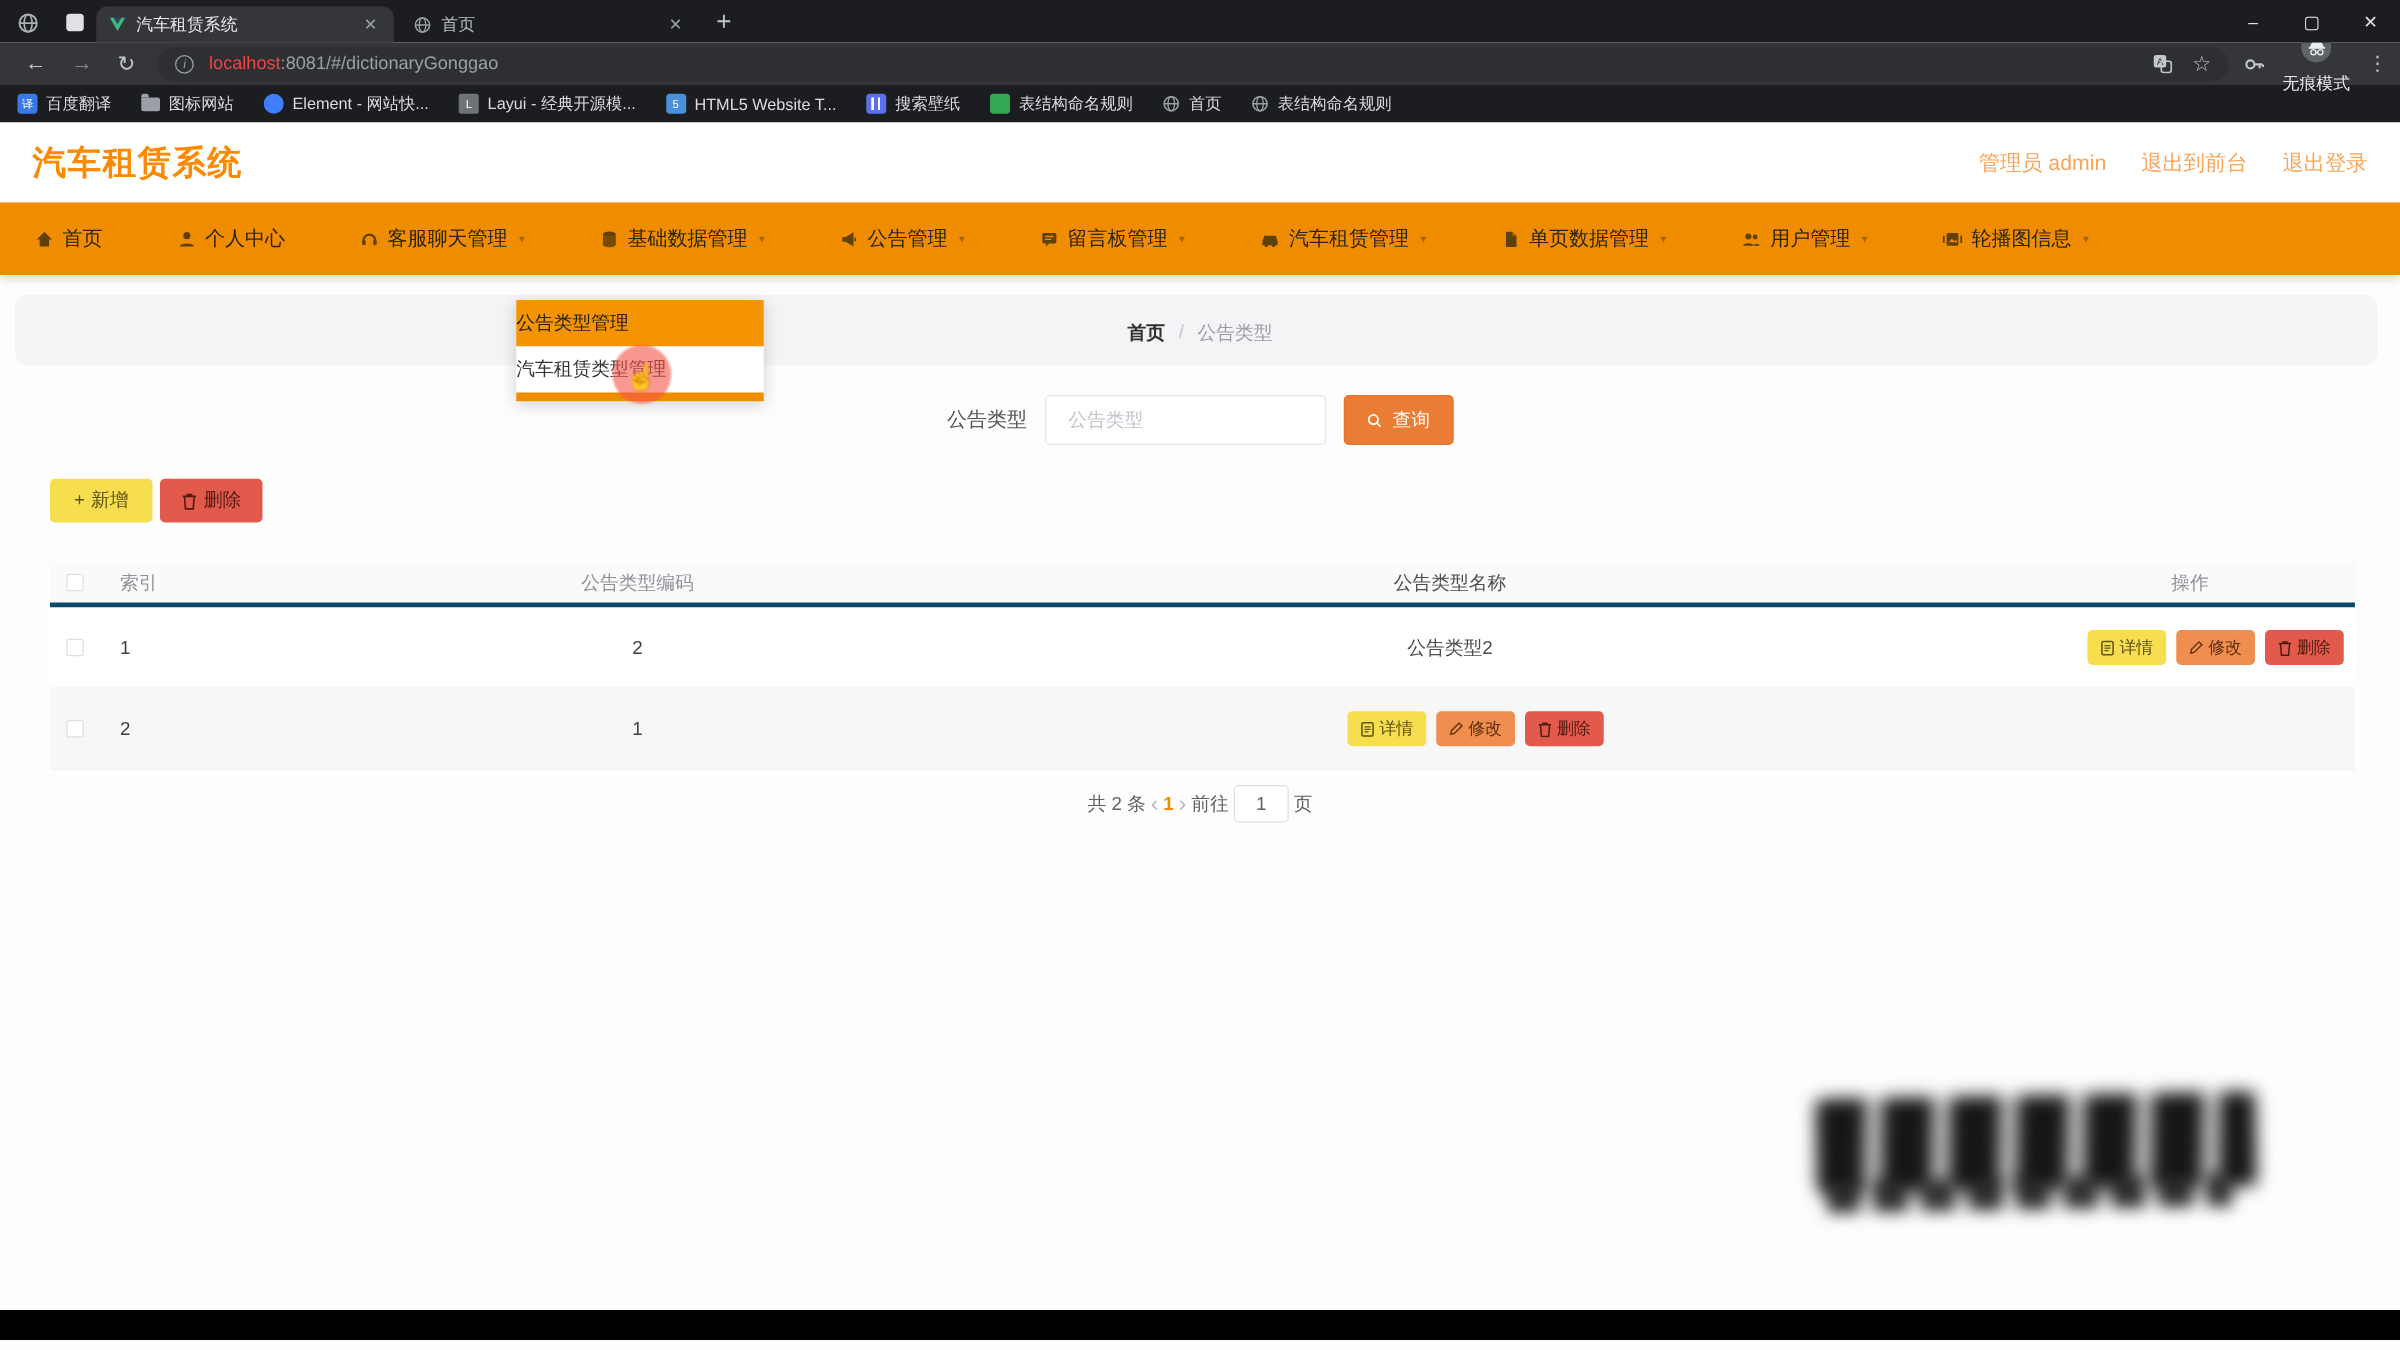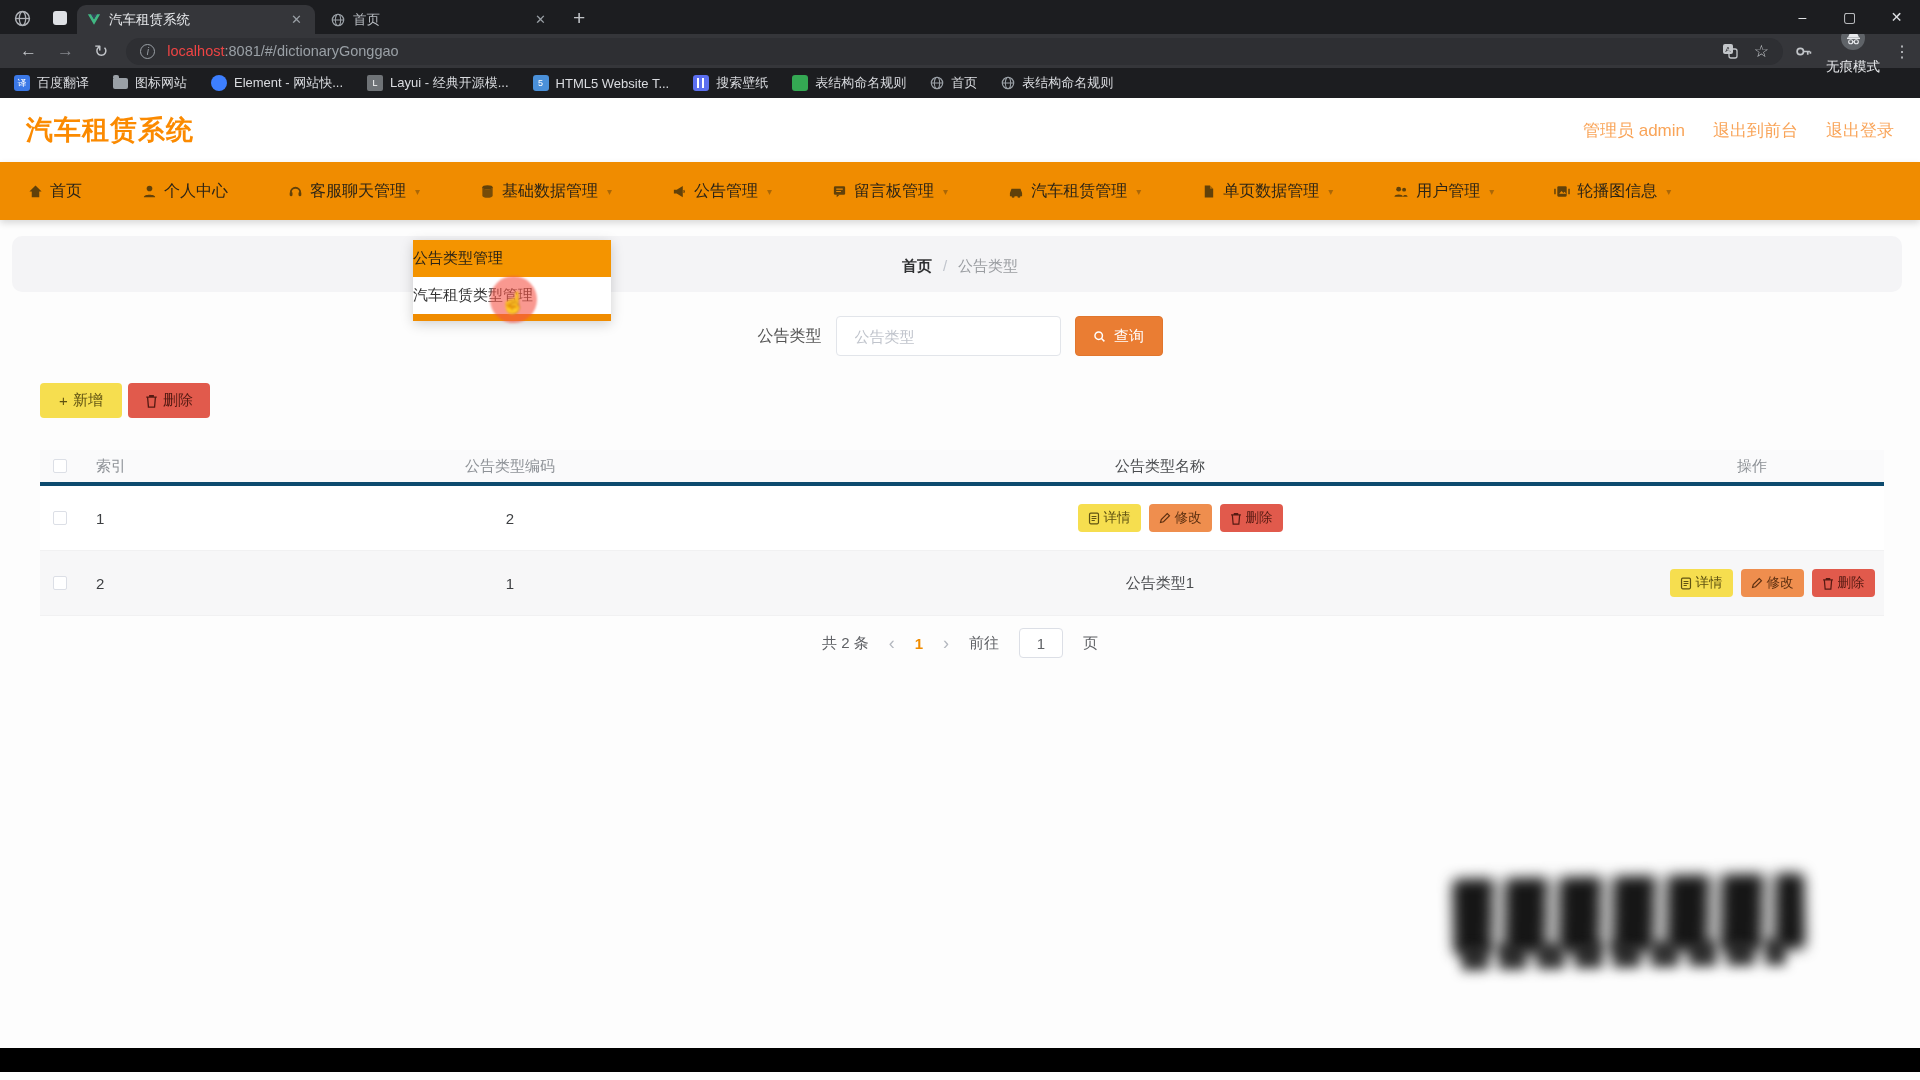--- a/index.html
+++ b/index.html
@@ -100,21 +100,21 @@
   .c-code { text-align:center; }
   .c-name { text-align:center; color:#4a4c4f; }
   .c-ops { display:flex; justify-content:center; gap:8px; }
   .mini { height:28px; border:none; border-radius:4px; font-size:13.5px; display:inline-flex; align-items:center;
     gap:4px; padding:0 10px; font-family:"Liberation Sans",sans-serif; }
   .mini-detail { background:#f6de4f; color:#5f5212;margin-left:40px; }
   .mini-edit { background:#ef8e4e; color:#5c2f10; }
   .mini-del { background:#e15a4c; color:#551a12; }
 
   .pagination { position:absolute; top:408px; left:0; right:0; display:flex; justify-content:center; align-items:center;
-    gap:20px; font-size:15px; color:#606266; }
+    gap:4px; font-size:15px; color:#606266; }
   .pg-arrow { color:#b4b8bf; font-size:18px; }
   .pg-cur { color:#f08c00; font-weight:bold; }
   .pg-input { width:44px; height:30px; border:1px solid #dcdfe6; border-radius:4px; text-align:center; font-size:15px;
     color:#606266; outline:none; font-family:"Liberation Sans",sans-serif; }
 
   
   .dropdown { position:absolute; left:413px; top:240px; width:198px; background:#fff; z-index:5;
     box-shadow:0 3px 12px rgba(0,0,0,.18); }
   .dd-item { height:37px; display:flex; align-items:center; font-size:15px; color:#333; }
   .dd-item.active { background:#f49400; color:#2b2416; }
@@ -417,20 +417,21 @@
         <span class="c-name">公告类型名称</span>
         <span class="c-ops" style="color:#8e9297">操作</span>
       </div>
 
       <div class="tr">
         <span class="c-check">
             <span class="checkbox"></span>
           </span>
         <span class="c-idx">1</span>
         <span class="c-code">2</span>
+        <span class="c-name">公告类型2</span>
         <span class="c-ops">
           <button class="mini mini-detail">
             <svg width="12" height="13" viewBox="0 0 14 16">
                 <rect x="1.5" y="1.5" width="11" height="13" rx="1.5" fill="none" stroke="#5f5212" stroke-width="1.5"></rect>
                 <path d="M4 5.5h6M4 8h6M4 10.5h4" stroke="#5f5212" stroke-width="1.3"></path>
               </svg>
             <span>详情</span>
           </button>
           <button class="mini mini-edit">
             <svg width="12" height="12" viewBox="0 0 16 16">
@@ -446,21 +447,20 @@
           </button>
         </span>
       </div>
 
       <div class="tr striped">
         <span class="c-check">
             <span class="checkbox"></span>
           </span>
         <span class="c-idx">2</span>
         <span class="c-code">1</span>
-        <span class="c-name">公告类型1</span>
         <span class="c-ops">
           <button class="mini mini-detail">
             <svg width="12" height="13" viewBox="0 0 14 16">
                 <rect x="1.5" y="1.5" width="11" height="13" rx="1.5" fill="none" stroke="#5f5212" stroke-width="1.5"></rect>
                 <path d="M4 5.5h6M4 8h6M4 10.5h4" stroke="#5f5212" stroke-width="1.3"></path>
               </svg>
             <span>详情</span>
           </button>
           <button class="mini mini-edit">
             <svg width="12" height="12" viewBox="0 0 16 16">

